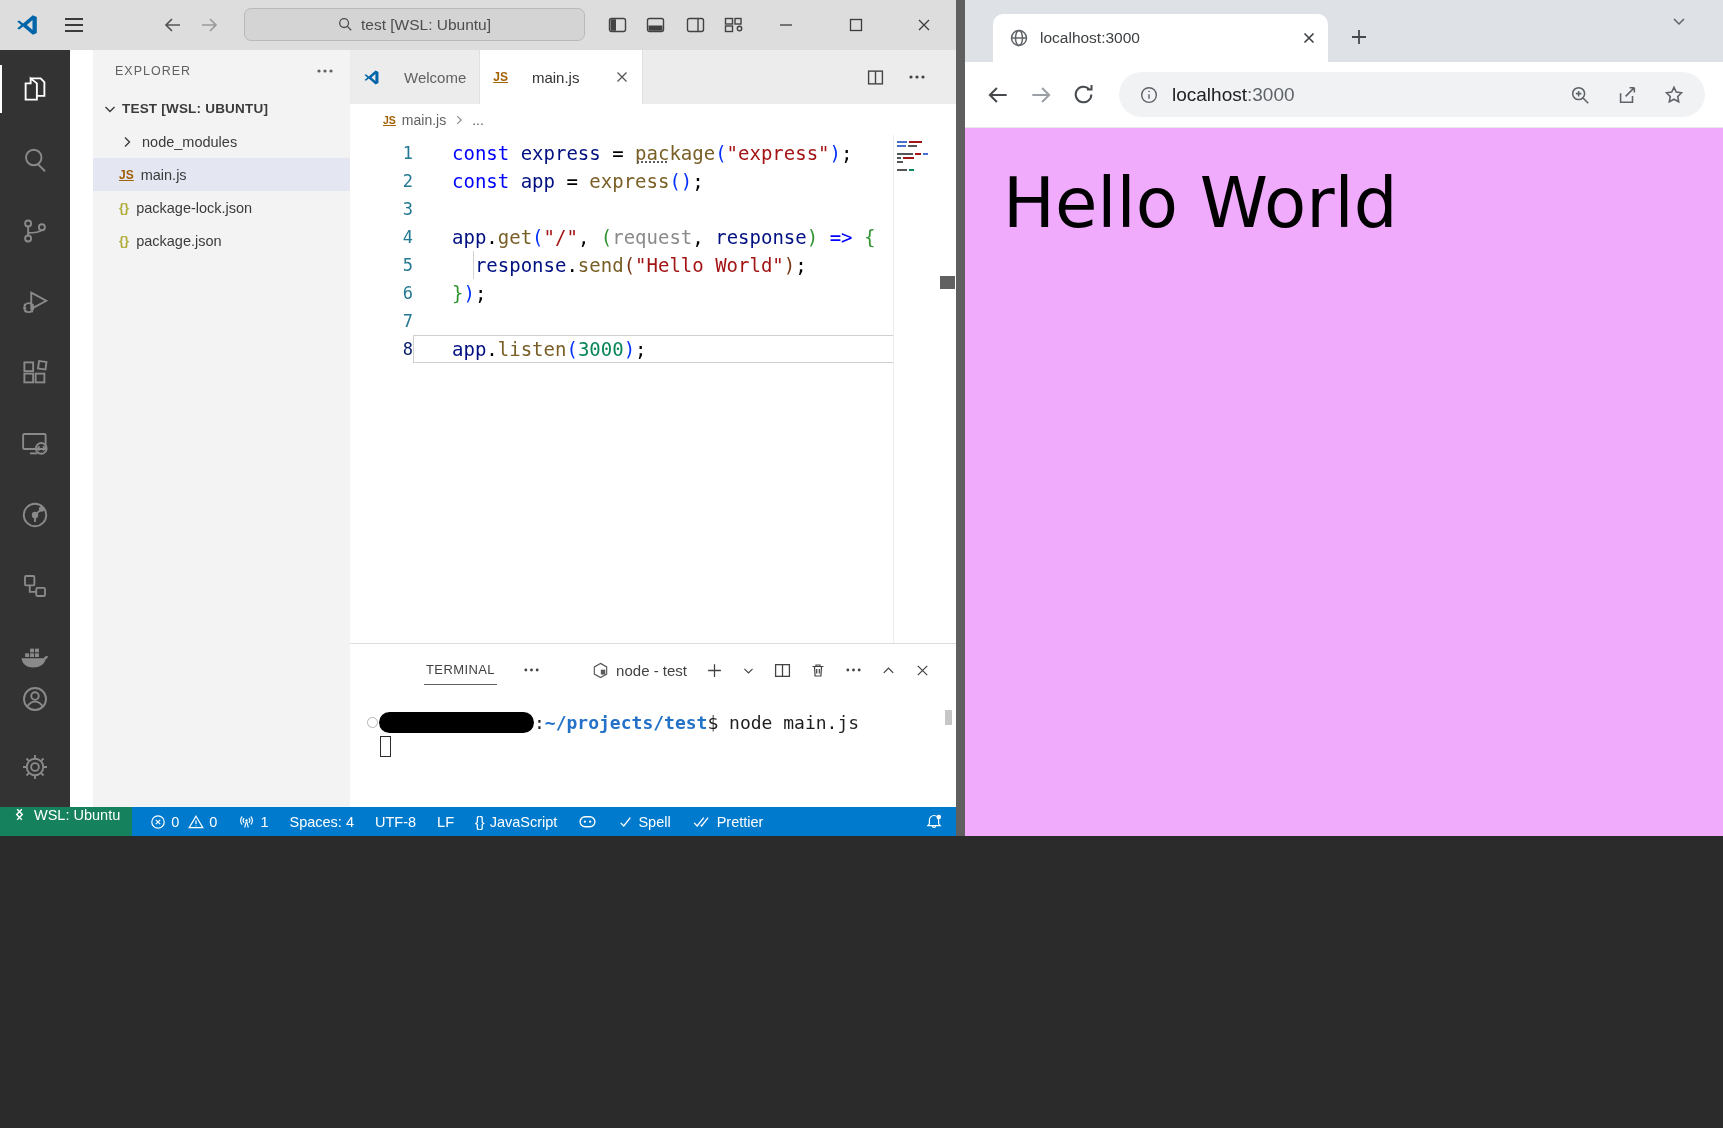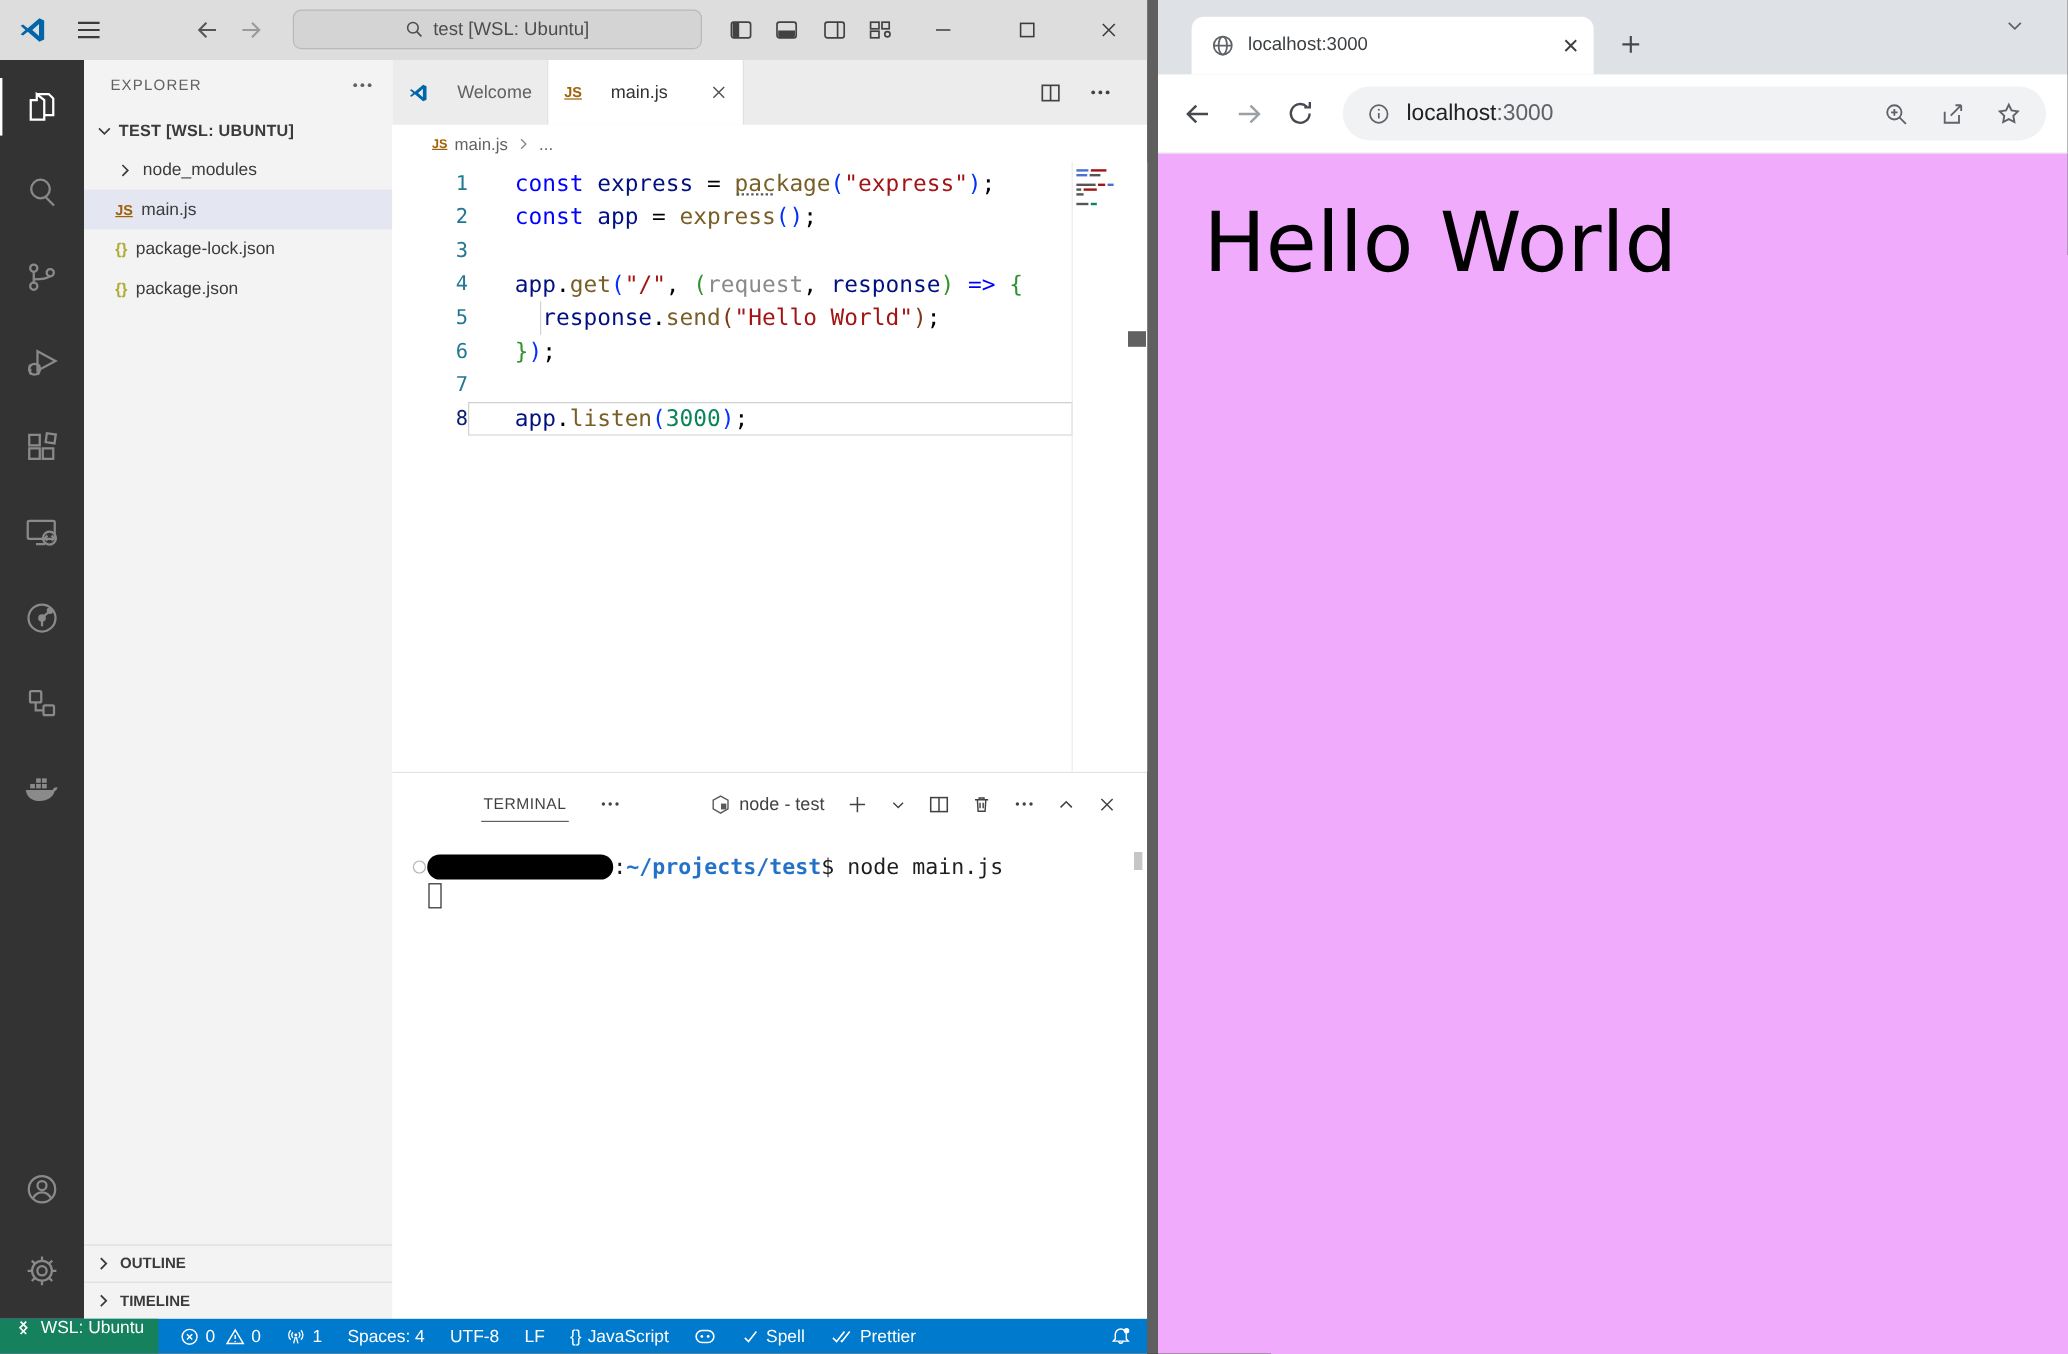--- a/index.html
+++ b/index.html
@@ -1,16 +1,16 @@
 <!DOCTYPE html>
 <html><head>
 <meta charset="utf-8">
 <style>
   html,body{margin:0;padding:0;background:#2b2b2b;}
-  .stage{position:relative;width:1723px;height:1128px;display:flex;overflow:hidden;
+  .stage{position:relative;width:1723px;height:836px;display:flex;overflow:hidden;
          font-family:"Liberation Sans",sans-serif;-webkit-font-smoothing:antialiased;}
   svg{display:block;}
   
   .vscode{width:956px;height:100%;display:flex;flex-direction:column;background:#fff;flex:none;}
   .titlebar{height:50px;background:#dddddd;position:relative;flex:none;}
   .titlebar .abs{position:absolute;}
   .cmdpill{left:244px;top:8px;width:341px;height:33px;background:#d4d4d4;border:1px solid #b9b9b9;
            border-radius:7px;display:flex;align-items:center;justify-content:center;gap:8px;
            color:#4d4d4d;font-size:15.5px;box-sizing:border-box;}
   .winbtn{color:#3b3b3b;}
@@ -20,21 +20,21 @@
   .ab-item{width:70px;height:30px;margin-top:41px;display:flex;justify-content:center;align-items:center;
            color:#8a8a8a;position:relative;}
   .ab-item:first-child{margin-top:24px;}
   .ab-item.active{color:#fff;}
   .ab-item.active::before{content:"";position:absolute;left:0;top:-9px;bottom:-9px;border-left:2px solid #fff;}
   .ab-bottom{margin-top:auto;}
   .ab-item.bottom{margin-top:38px;}
   .ab-item.bottom.first{margin-top:0;}
   .ab-item.last{margin-bottom:25px;}
   
-  .sidebar{width:257px;background:#f3f3f3;display:flex;flex-direction:column;flex:none;color:#3b3b3b;}
+  .sidebar{width:257px;background:#f3f3f3;display:flex;flex-direction:column;flex:none;color:#3b3b3b;margin-left:23px;}
   .sb-header{height:42px;display:flex;align-items:center;padding:0 16px 0 22px;color:#616161;
              font-size:12.5px;letter-spacing:1px;}
   .sb-header .more{margin-left:auto;}
   .row{height:33px;display:flex;align-items:center;font-size:14.5px;gap:7px;}
   .row.root{padding-left:9px;font-weight:bold;font-size:13.5px;letter-spacing:.2px;gap:4px;}
   .row.child{padding-left:26px;}
   .row.selected{background:#e4e6f1;}
   .js-badge{color:#a16207;font-weight:bold;font-size:12px;font-family:"Liberation Sans",sans-serif;text-decoration:underline;}
   .brace-ic{color:#b0ab35;font-weight:bold;font-size:13px;}
   .sb-bottom{margin-top:auto;}
@@ -308,34 +308,20 @@
             <span class="js-badge">JS</span>
             <span>main.js</span>
           </div>
           <div class="row child">
             <span class="brace-ic">{}</span>
             <span>package-lock.json</span>
           </div>
           <div class="row child">
             <span class="brace-ic">{}</span>
             <span>package.json</span>
-          </div>
-        </div>
-        <div class="sb-bottom">
-          <div class="sb-sec">
-            <svg width="16" height="16" viewBox="0 0 16 16" fill="none" stroke="#3b3b3b" stroke-width="1.5">
-                <path d="M6 3.5 10.5 8 6 12.5"></path>
-              </svg>
-            <span>OUTLINE</span>
-          </div>
-          <div class="sb-sec">
-            <svg width="16" height="16" viewBox="0 0 16 16" fill="none" stroke="#3b3b3b" stroke-width="1.5">
-                <path d="M6 3.5 10.5 8 6 12.5"></path>
-              </svg>
-            <span>TIMELINE</span>
           </div>
         </div>
       </div>
 
       <div class="editorcol">
 
         <div class="tabbar">
           <div class="tab">
             <svg width="17" height="17" viewBox="0 0 24 24">
                 <path fill="#0065a9" d="M17.8 2.2 8.1 10.5 4.2 7.5 2.2 8.5l4 3.5-4 3.5 2 1 3.9-3 9.7 8.3 4-1.9V4.1zM17.5 7v10l-5.6-5z"></path>

